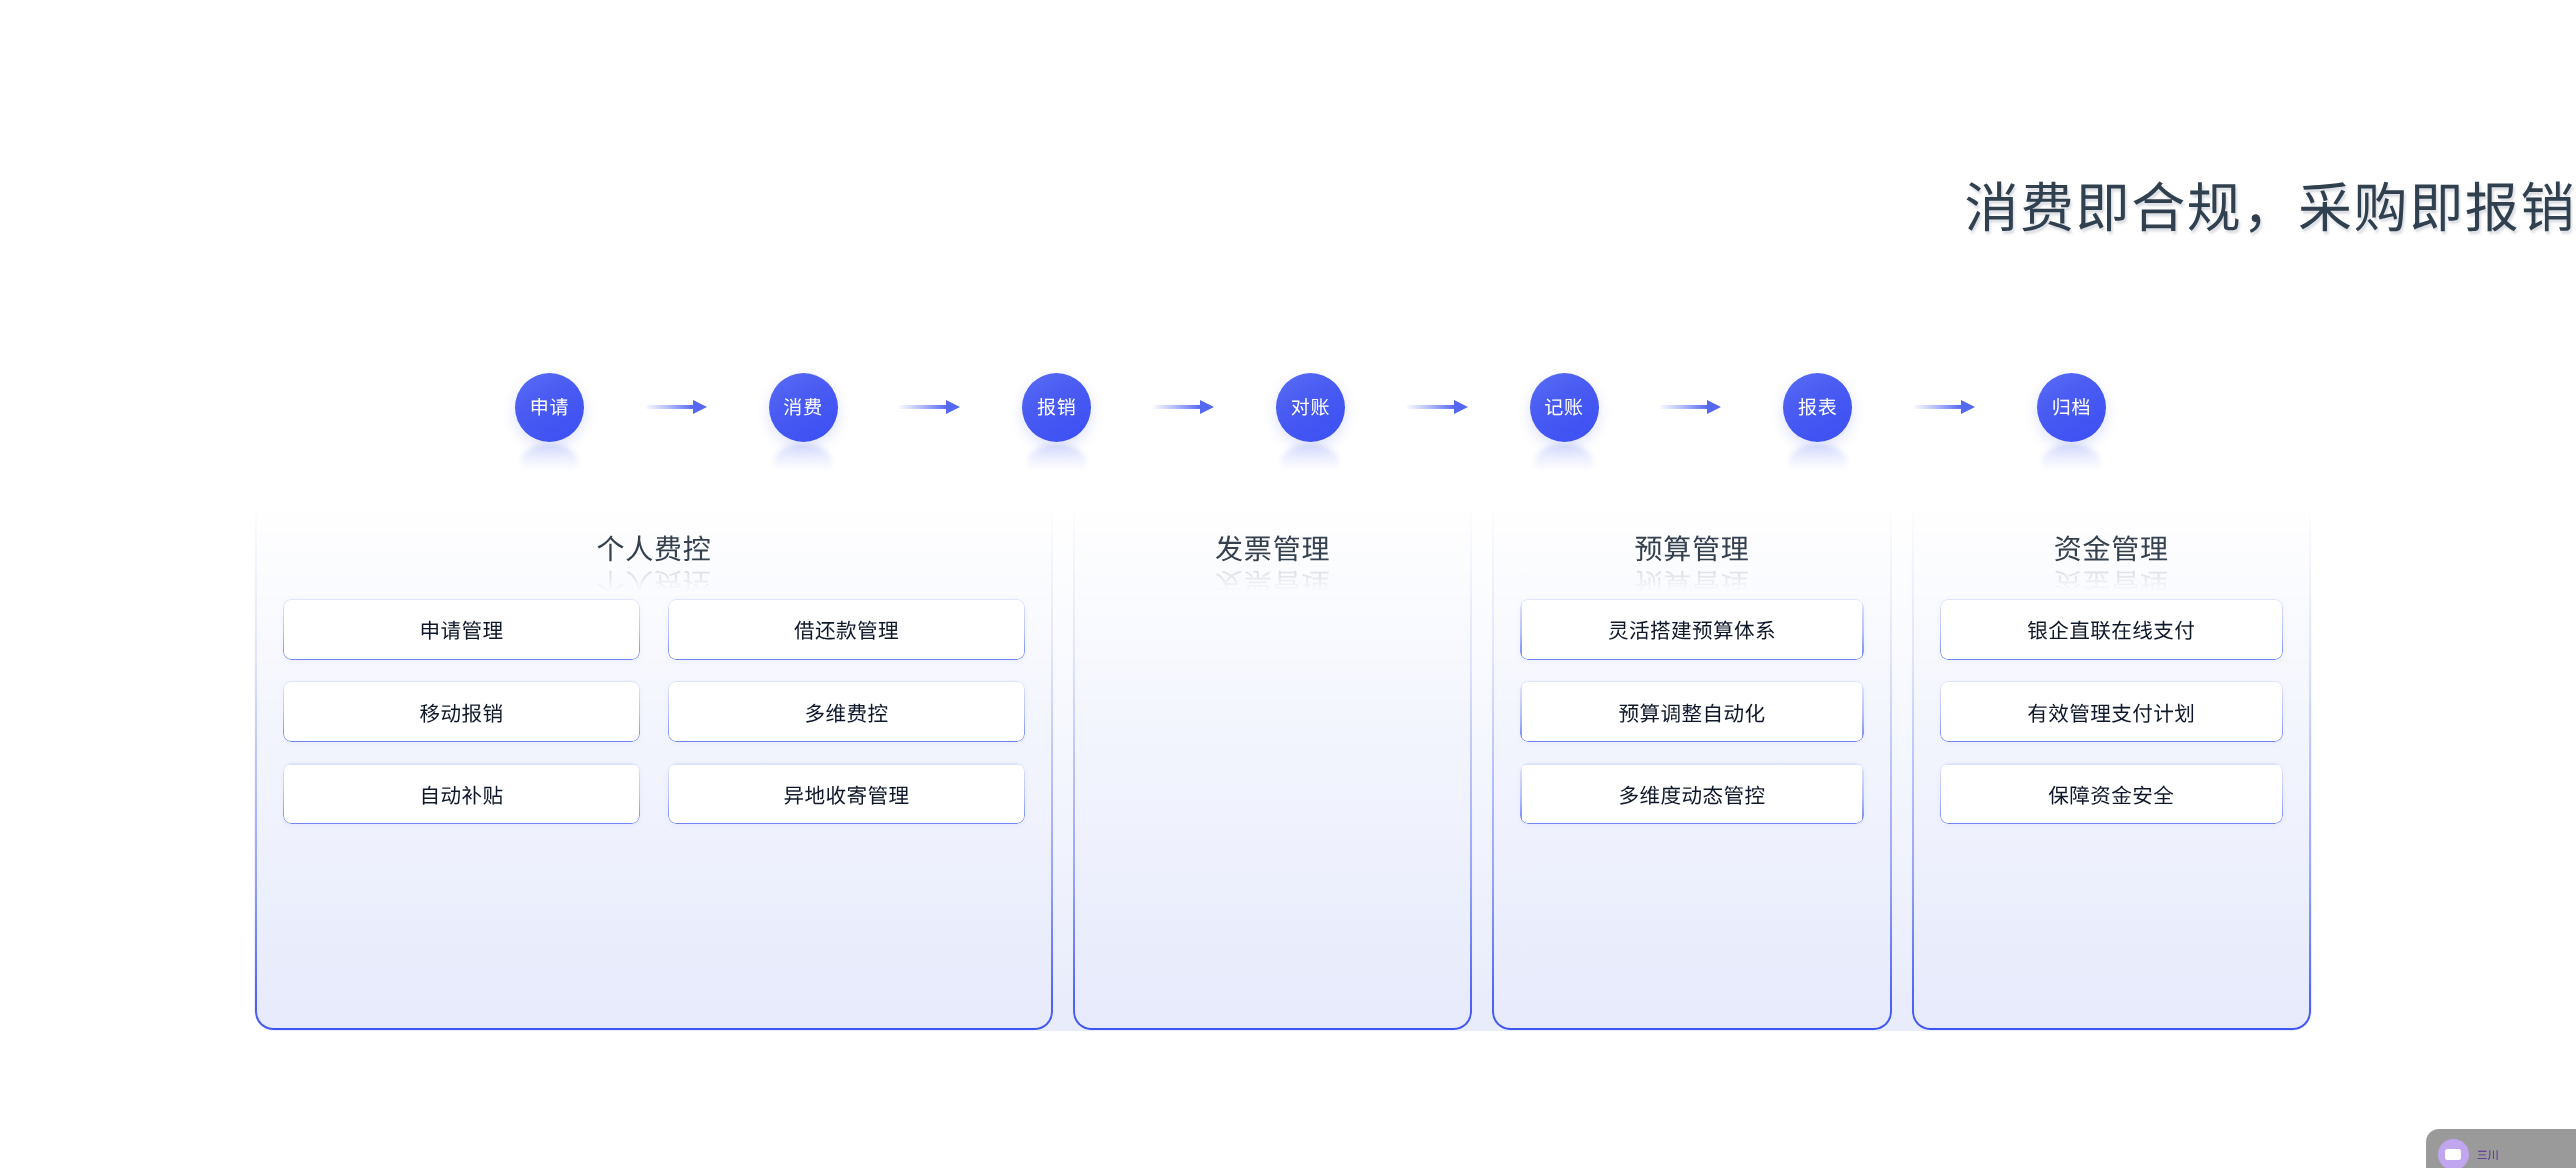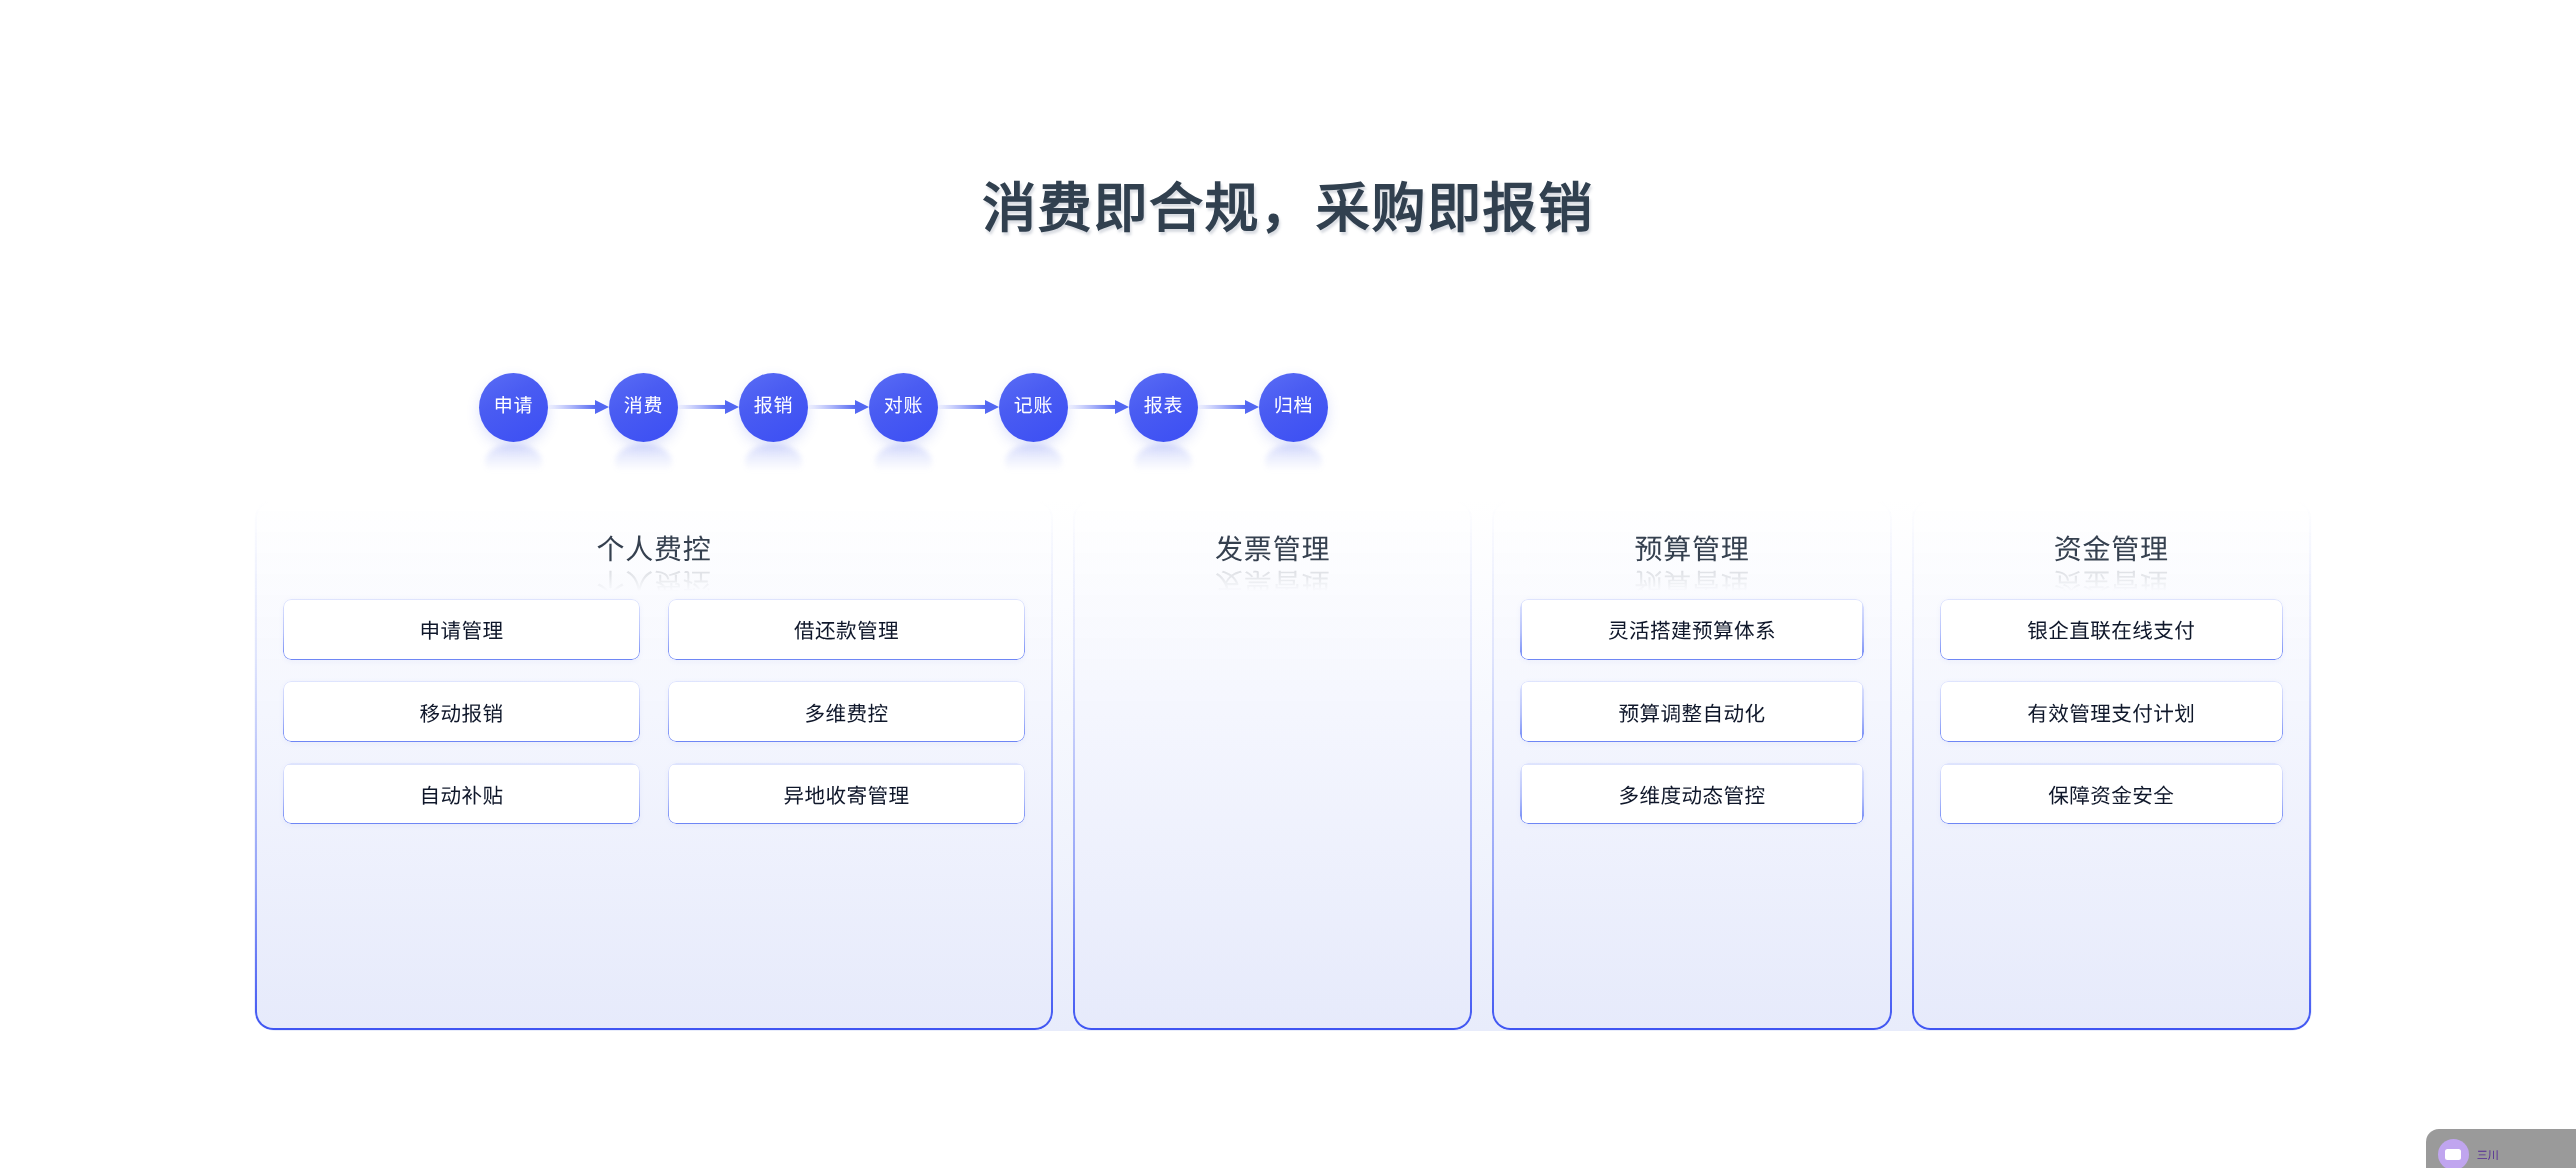--- a/index.html
+++ b/index.html
@@ -20,38 +20,38 @@
     overflow: hidden;
     background: #ffffff;
   }
 
   
   .page-title {
     position: absolute;
     top: 128px;
     left: 0;
     width: 2576px;
-    text-align: center;
+    text-align: right;
     font-size: 54px;
-    font-weight: 700;
+    font-weight: 400;
     letter-spacing: 1.6px;
     color: #31404f;
     text-shadow: 1.6px 2.5px 2.5px rgba(120,130,150,0.28);
   }
 
   
   .flow {
     position: absolute;
     top: 336px;
-    left: 479px;
+    left: 515px;
     width: 1591px;
     height: 142px;
     display: flex;
     align-items: center;
-    font-family: Liberation Mono, monospace;
+    justify-content: space-between;
   }
   .flow-node {
     position: relative;
     flex: 0 0 auto;
     width: 69px;
     height: 69px;
     border-radius: 50%;
     background: linear-gradient(150deg, #5a6df5 0%, #4a5cf2 38%, #3b4ef4 100%);
     display: flex;
     align-items: center;

